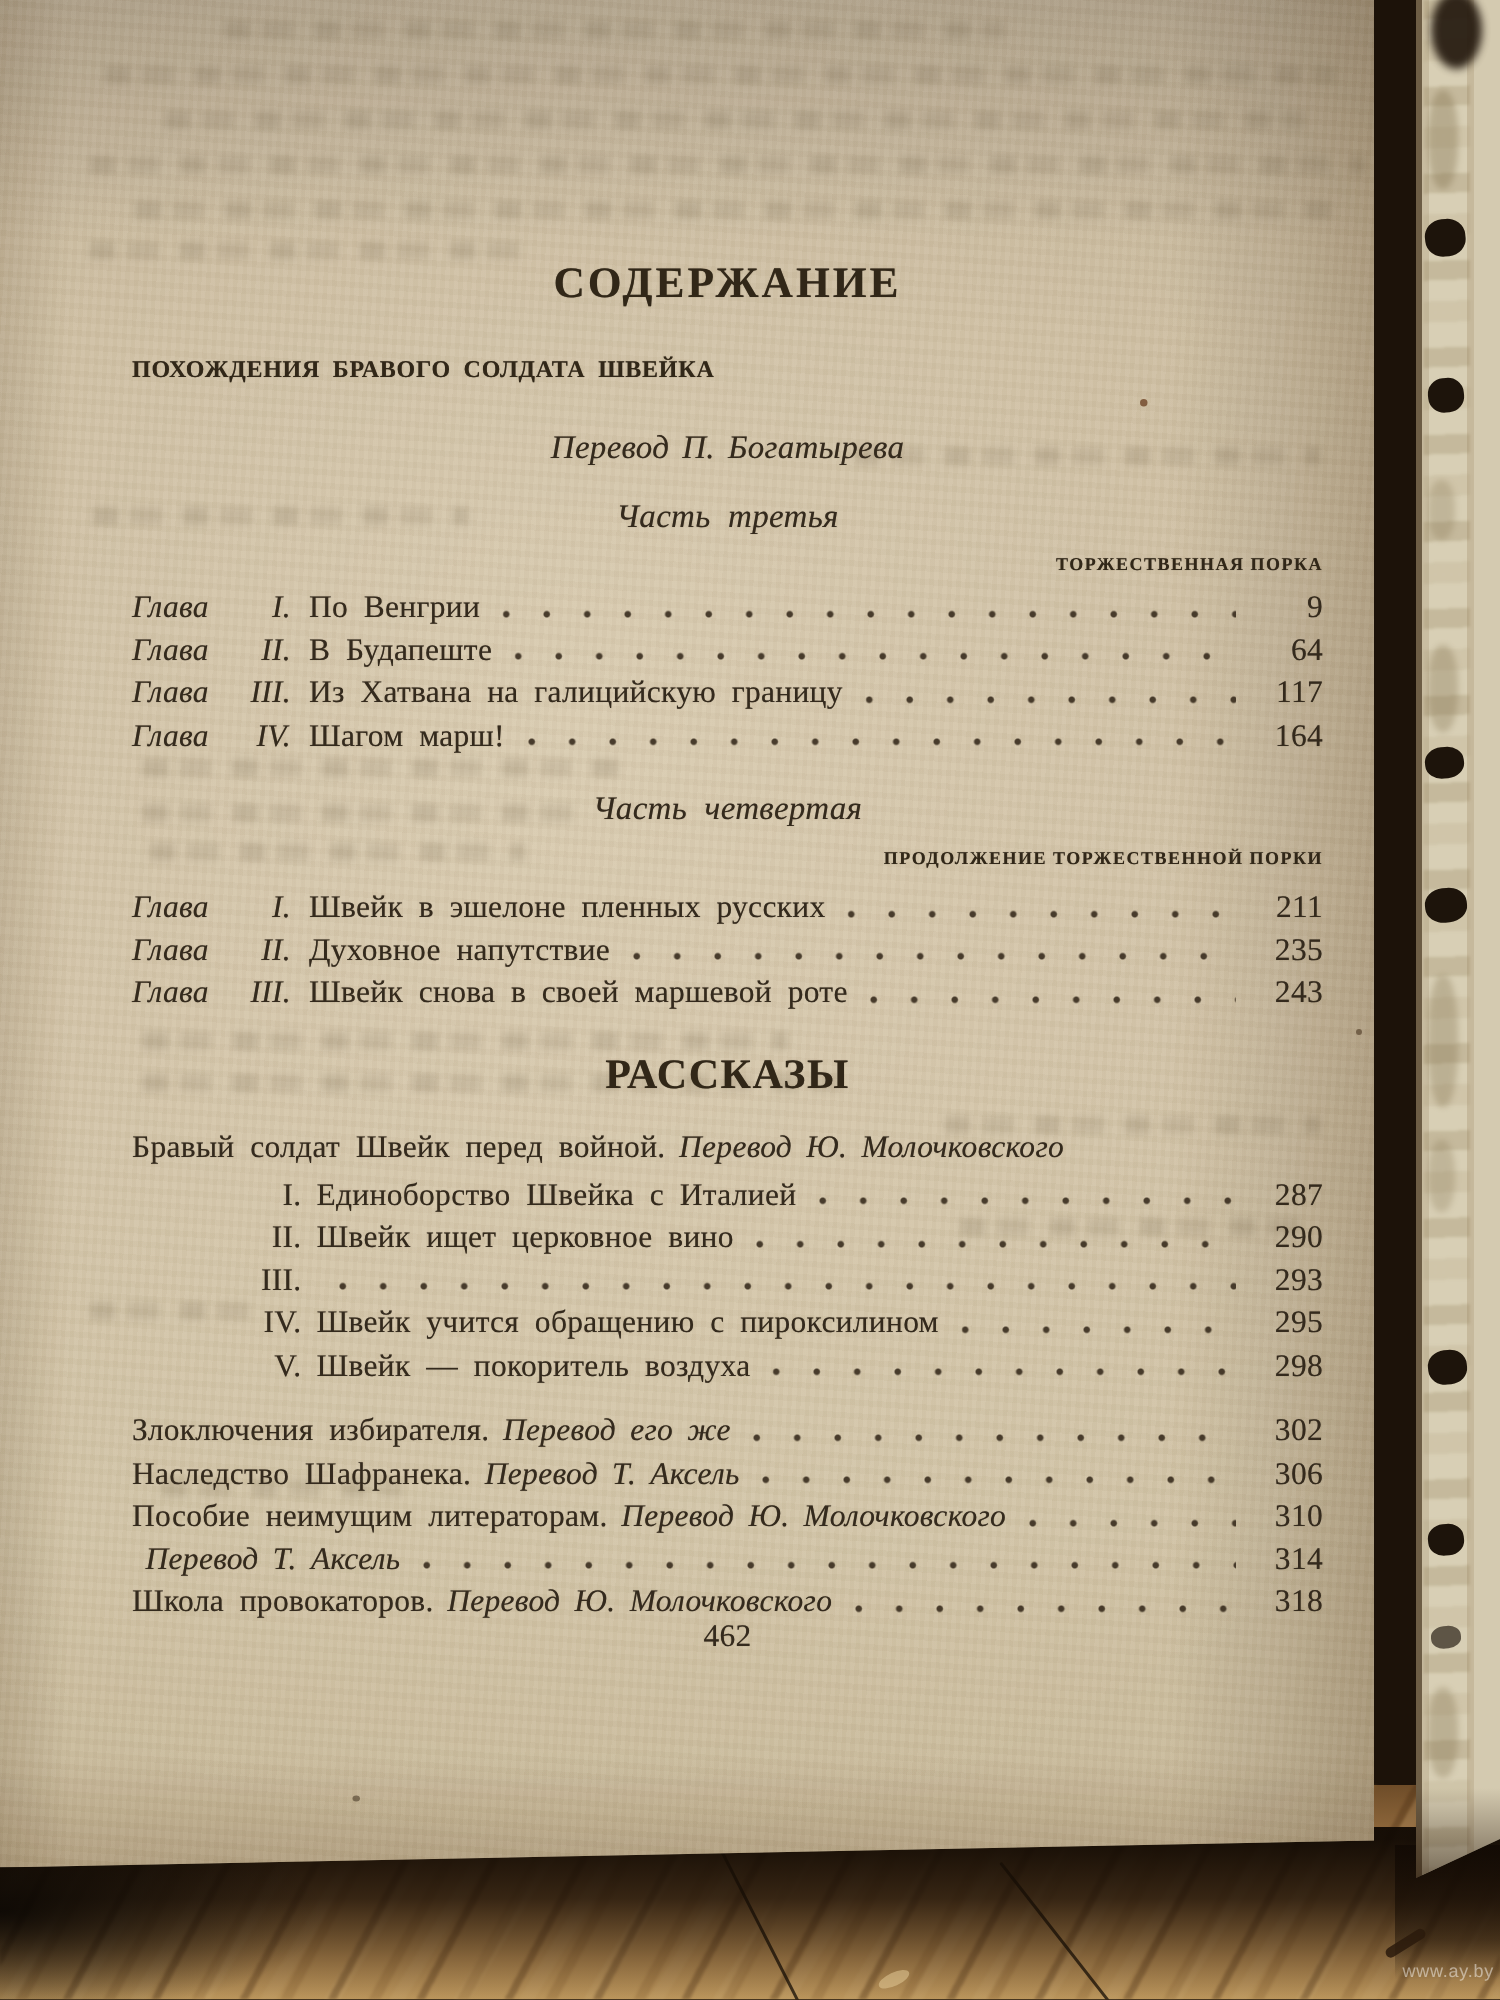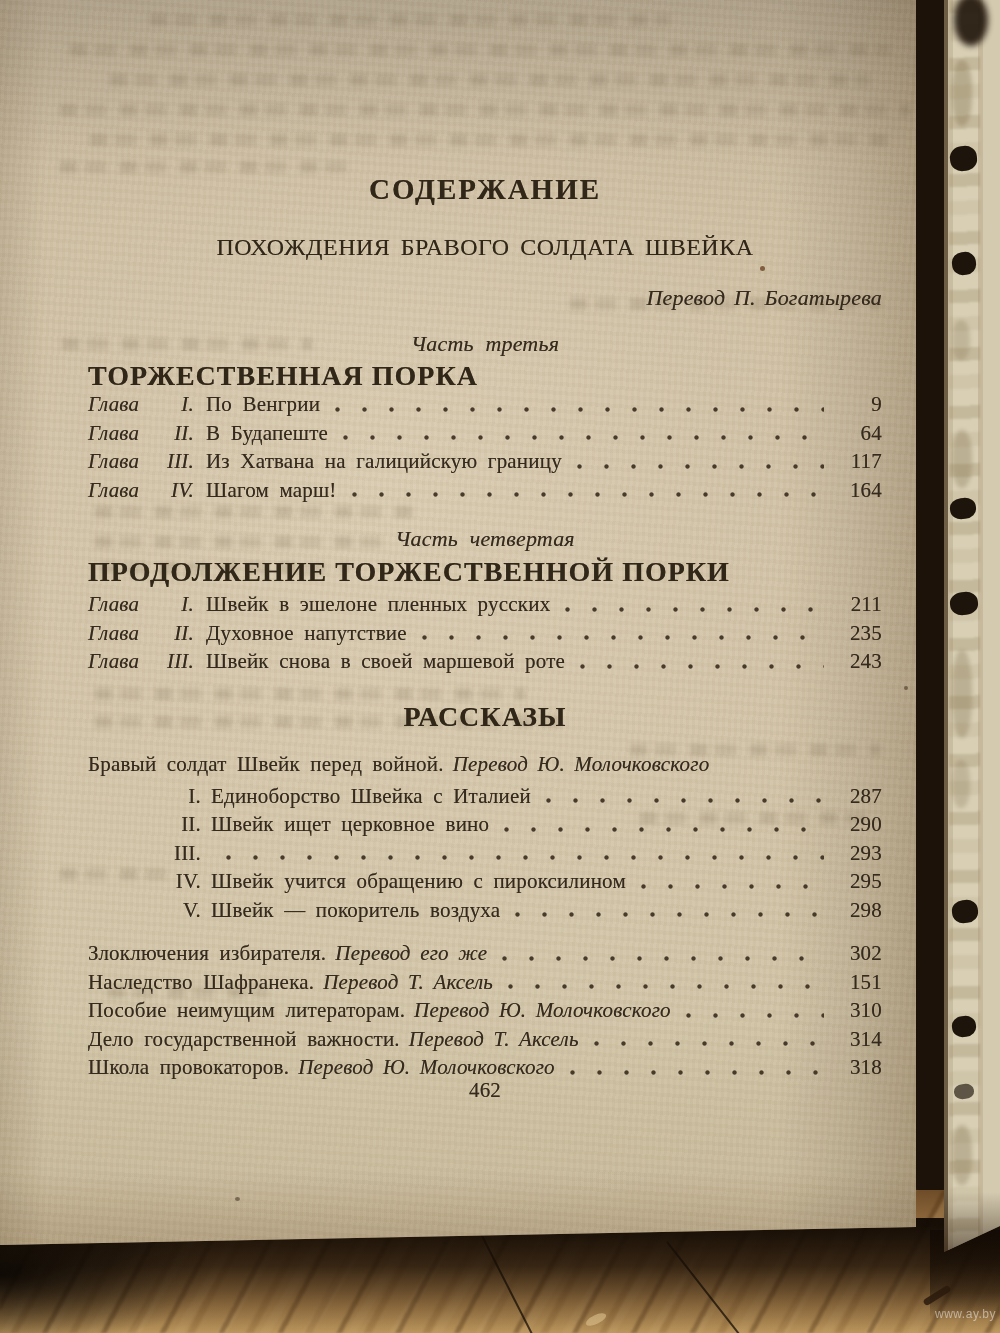--- a/index.html
+++ b/index.html
@@ -57,27 +57,27 @@
       repeating-linear-gradient(4deg,rgba(255,255,255,.03) 0 5px,rgba(100,85,60,.03) 5px 9px);}
   .ghost{position:absolute;height:12px;filter:blur(2.5px);opacity:.17;
     background:repeating-linear-gradient(90deg,rgba(95,80,55,.95) 0 17px,rgba(0,0,0,0) 17px 25px,rgba(95,80,55,.7) 25px 46px,rgba(0,0,0,0) 46px 60px);}
   .speck{position:absolute;border-radius:50%;}
 
   
   .content{position:absolute;left:88px;top:168px;width:794px;color:#342a1d;
     font-size:21px;letter-spacing:.2px;text-shadow:0 0 .5px rgba(52,42,28,.55);}
   .toc-heading{text-align:center;font-weight:bold;font-size:29px;letter-spacing:2px;
     color:#312718;line-height:34px;margin:4px 0 26px 0;}
-  .book-title{text-align:center;font-weight:normal;font-size:24px;letter-spacing:.5px;
+  .book-title{text-align:left;font-weight:bold;font-size:16px;letter-spacing:.5px;
     word-spacing:4px;color:#312718;line-height:30px;margin-bottom:22px;}
-  .book-translator{text-align:right;font-style:italic;font-size:22px;line-height:27px;
+  .book-translator{text-align:center;font-style:italic;font-size:22px;line-height:27px;
     word-spacing:3px;margin-bottom:20px;}
   .part-label{text-align:center;font-style:italic;font-size:22px;line-height:26px;
     word-spacing:6px;margin-bottom:7px;}
-  .part-title{text-align:left;font-weight:bold;font-size:28px;letter-spacing:1px;
+  .part-title{text-align:right;font-weight:bold;font-size:12px;letter-spacing:1px;
     line-height:24px;color:#312718;margin-bottom:2px;}
   .gap-a{margin-bottom:22px;}
   .part-label.second{margin-bottom:8px;}
   .part-title.second{margin-bottom:6px;}
   .gap-b{margin-bottom:26px;}
   .stories-heading{text-align:center;font-weight:bold;font-size:28px;letter-spacing:1px;
     line-height:29px;color:#312718;margin-bottom:19px;}
   .row{display:flex;align-items:baseline;line-height:28.5px;height:28.5px;word-spacing:5px;}
   .glava{font-style:italic;width:56px;flex:0 0 auto;}
   .num{font-style:italic;width:50px;flex:0 0 auto;text-align:right;margin-right:12px;}
@@ -267,30 +267,29 @@
         <div class="row">
           <span class="ttl">Злоключения избирателя.</span>
           <span class="ttl it">Перевод его же</span>
           <span class="dots"></span>
           <span class="pg">302</span>
         </div>
         <div class="row">
           <span class="ttl">Наследство Шафранека.</span>
           <span class="ttl it">Перевод Т. Аксель</span>
           <span class="dots"></span>
-          <span class="pg">151</span>
+          <span class="pg">306</span>
         </div>
         <div class="row">
           <span class="ttl">Пособие неимущим литераторам.</span>
           <span class="ttl it">Перевод Ю. Молочковского</span>
           <span class="dots"></span>
           <span class="pg">310</span>
         </div>
         <div class="row">
-          <span class="ttl">Дело государственной важности.</span>
           <span class="ttl it">Перевод Т. Аксель</span>
           <span class="dots"></span>
           <span class="pg">314</span>
         </div>
         <div class="row">
           <span class="ttl">Школа провокаторов.</span>
           <span class="ttl it">Перевод Ю. Молочковского</span>
           <span class="dots"></span>
           <span class="pg">318</span>
         </div>

